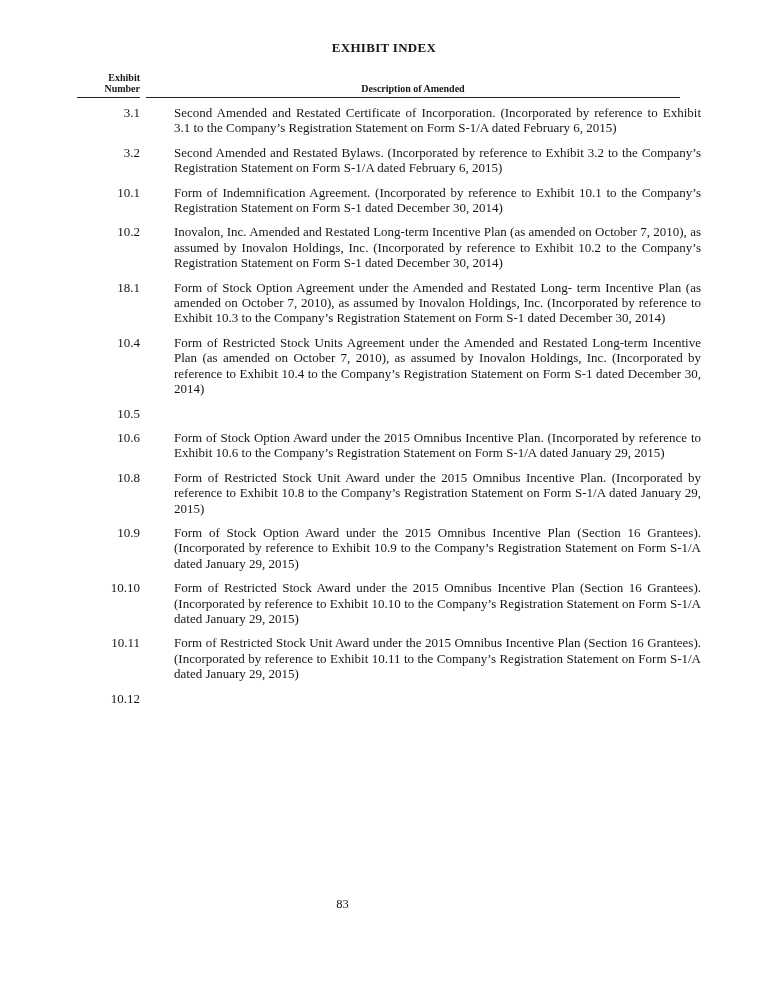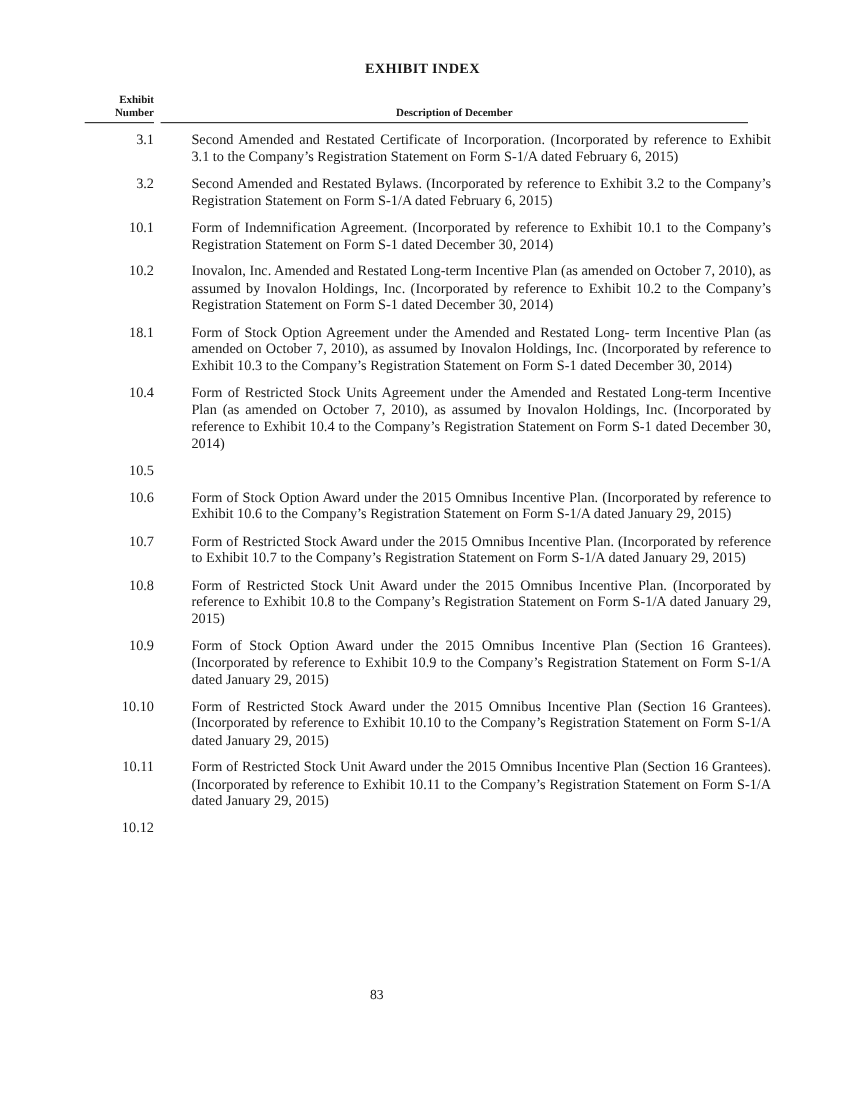--- a/index.html
+++ b/index.html
@@ -8,21 +8,21 @@
     background: #ffffff;
   }
   .page {
     position: relative;
     width: 768px;
     height: 1000px;
     background: #ffffff;
     font-family: "Liberation Serif", "DejaVu Serif", serif;
     color: #161616;
     box-sizing: border-box;
-    padding-top: 54px;
+    padding-top: 40px;
     overflow: hidden;
   }
   .doc-title {
     margin: 0 auto 16px auto;
     text-align: center;
     font-size: 13px;
     font-weight: bold;
     letter-spacing: 0.3px;
   }
   .index-table {
@@ -84,21 +84,21 @@
 
   <h1 class="doc-title">EXHIBIT INDEX</h1>
 
   <div class="index-table">
 
     <div class="index-header">
       <div class="num-header">
         <span>Exhibit</span><br>
         <span>Number</span>
       </div>
-      <div class="desc-header">Description of December</div>
+      <div class="desc-header">Description of Amended</div>
     </div>
 
     <div id="table-body">
         <div class="entry-row">
           <div class="entry-num">3.1</div>
           <div class="entry-desc">Second Amended and Restated Certificate of Incorporation. (Incorporated by reference to Exhibit 3.1 to the Company’s Registration Statement on Form S-1/A dated February 6, 2015)</div>
         </div>
         <div class="entry-row">
           <div class="entry-num">3.2</div>
           <div class="entry-desc">Second Amended and Restated Bylaws. (Incorporated by reference to Exhibit 3.2 to the Company’s Registration Statement on Form S-1/A dated February 6, 2015)</div>
@@ -120,24 +120,20 @@
           <div class="entry-desc">Form of Restricted Stock Units Agreement under the Amended and Restated Long-term Incentive Plan (as amended on October 7, 2010), as assumed by Inovalon Holdings, Inc. (Incorporated by reference to Exhibit 10.4 to the Company’s Registration Statement on Form S-1 dated December 30, 2014)</div>
         </div>
         <div class="entry-row">
           <div class="entry-num">10.5</div>
         </div>
         <div class="entry-row">
           <div class="entry-num">10.6</div>
           <div class="entry-desc">Form of Stock Option Award under the 2015 Omnibus Incentive Plan. (Incorporated by reference to Exhibit 10.6 to the Company’s Registration Statement on Form S-1/A dated January 29, 2015)</div>
         </div>
         <div class="entry-row">
-          <div class="entry-num">10.7</div>
-          <div class="entry-desc">Form of Restricted Stock Award under the 2015 Omnibus Incentive Plan. (Incorporated by reference to Exhibit 10.7 to the Company’s Registration Statement on Form S-1/A dated January 29, 2015)</div>
-        </div>
-        <div class="entry-row">
           <div class="entry-num">10.8</div>
           <div class="entry-desc">Form of Restricted Stock Unit Award under the 2015 Omnibus Incentive Plan. (Incorporated by reference to Exhibit 10.8 to the Company’s Registration Statement on Form S-1/A dated January 29, 2015)</div>
         </div>
         <div class="entry-row">
           <div class="entry-num">10.9</div>
           <div class="entry-desc">Form of Stock Option Award under the 2015 Omnibus Incentive Plan (Section 16 Grantees). (Incorporated by reference to Exhibit 10.9 to the Company’s Registration Statement on Form S-1/A dated January 29, 2015)</div>
         </div>
         <div class="entry-row">
           <div class="entry-num">10.10</div>
           <div class="entry-desc">Form of Restricted Stock Award under the 2015 Omnibus Incentive Plan (Section 16 Grantees). (Incorporated by reference to Exhibit 10.10 to the Company’s Registration Statement on Form S-1/A dated January 29, 2015)</div>

